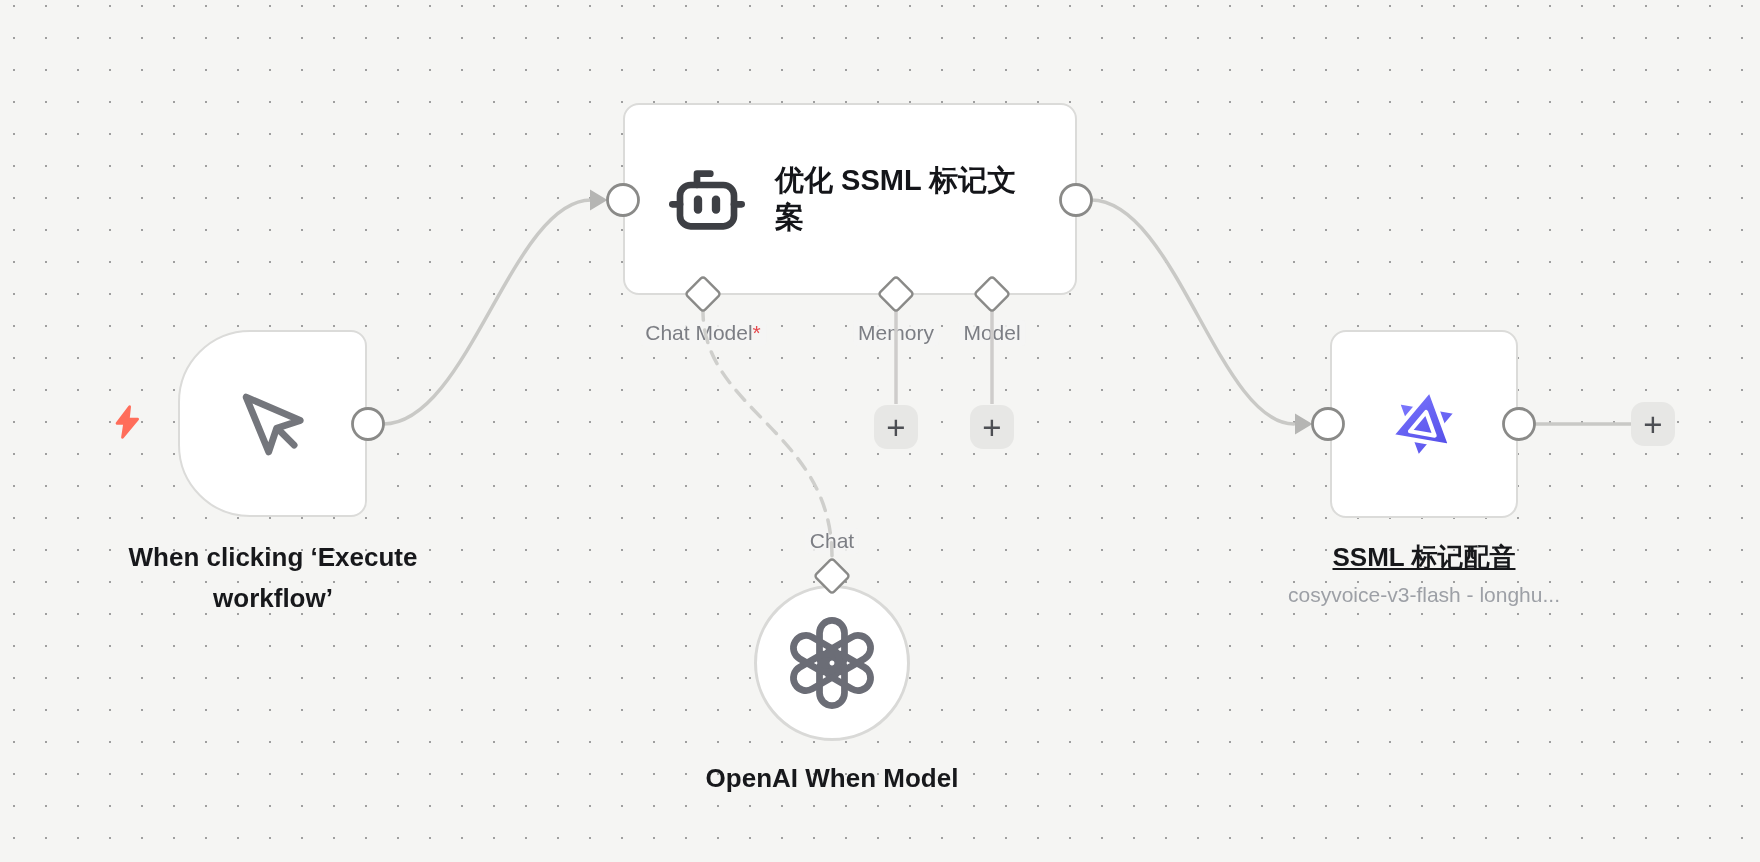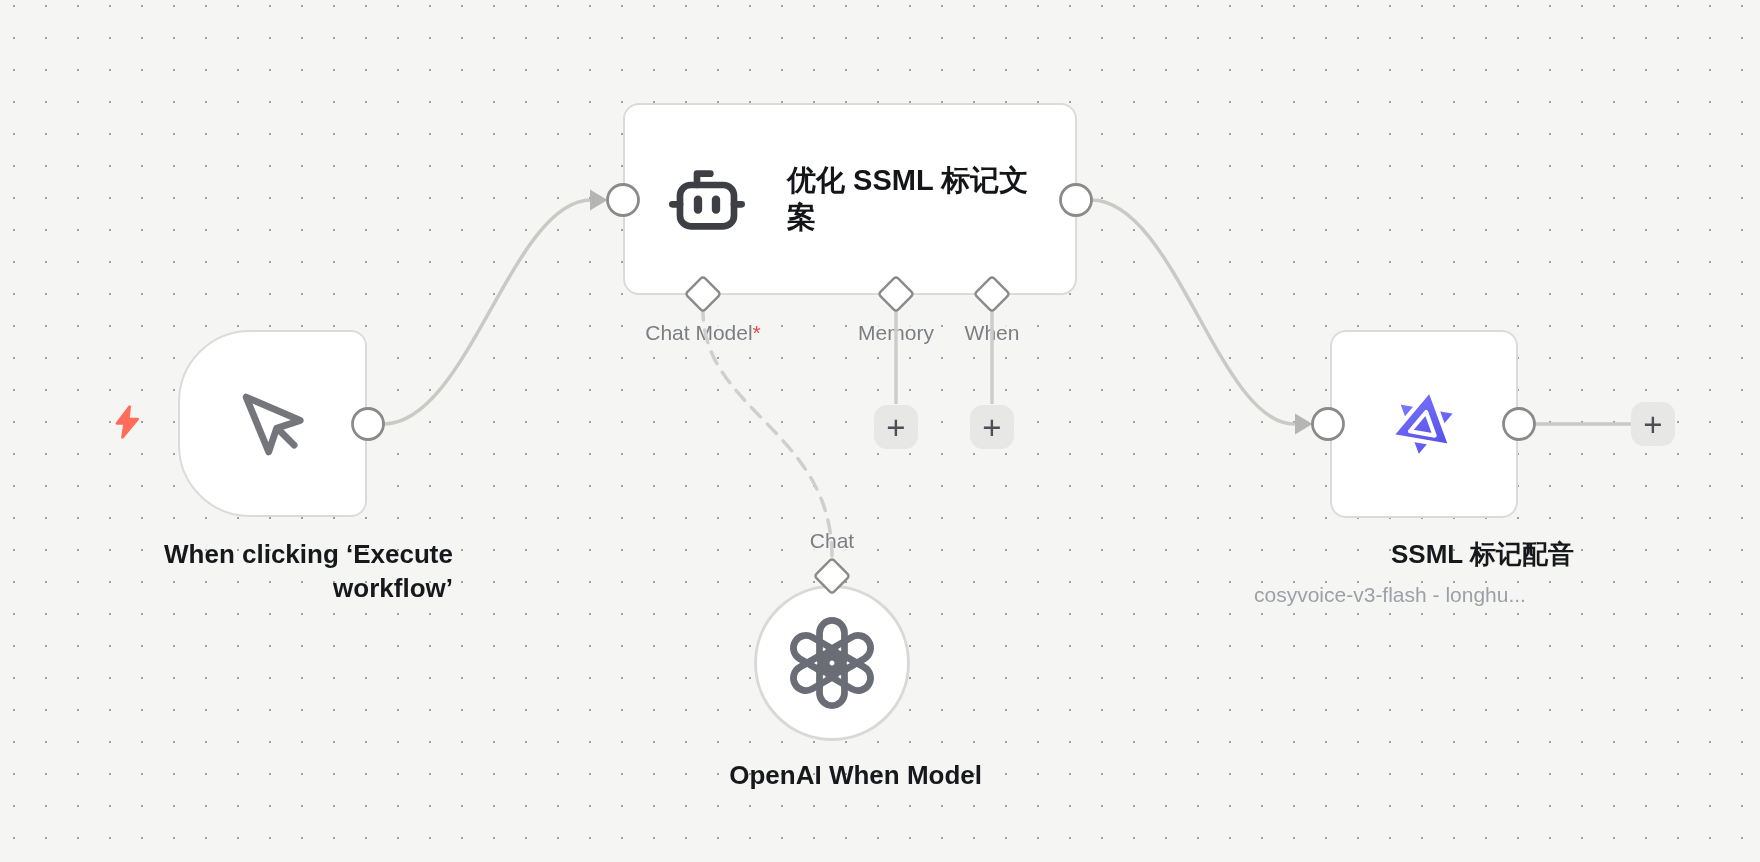--- a/index.html
+++ b/index.html
@@ -23,44 +23,44 @@
     box-sizing:border-box;
   }
   #trigger-node{
     left:178px;top:330px;width:189px;height:187px;
     border-radius:72px 16px 16px 72px;
     display:flex;align-items:center;justify-content:center;
   }
   #agent-node{
     left:623px;top:103px;width:454px;height:192px;
     border-radius:16px;
-    display:flex;align-items:center;gap:40px;
+    display:flex;align-items:center;gap:28px;
     padding-left:42px;
   }
   #tts-node{
     left:1330px;top:330px;width:188px;height:188px;
     border-radius:16px;
     display:flex;align-items:center;justify-content:center;
   }
   #openai-node{
     left:754px;top:585px;width:156px;height:156px;
     border-radius:50%;
     border:3px solid #d9d9d7;
     display:flex;align-items:center;justify-content:center;
   }
   .node-title{
-    color:#17181b;font-weight:600;font-size:26px;line-height:34px;
-    text-align:right;position:absolute;
+    color:#17181b;font-weight:600;font-size:26px;line-height:41px;
+    text-align:center;position:absolute;
   }
   #trigger-label{left:93px;top:537px;width:360px;}
   #openai-label{left:682px;top:758px;width:300px;}
-  #tts-label{left:1274px;top:537px;width:300px;}
+  #tts-label{left:1274px;top:537px;width:300px;text-decoration:underline;}
   #tts-subtitle{
     position:absolute;left:1254px;top:583px;width:340px;
-    color:#9da0a6;font-size:21px;text-align:left;
+    color:#9da0a6;font-size:21px;text-align:center;
     white-space:nowrap;overflow:hidden;
   }
   #agent-title{
     color:#141519;font-weight:600;font-size:29px;line-height:37px;
     width:270px;
   }
   .port-label{
     position:absolute;
     color:#7c7e84;font-size:21px;line-height:24px;
     text-align:center;
@@ -155,21 +155,21 @@
           <rect x="-8.5" y="-29" width="17" height="33" rx="8.5" transform="rotate(240)"></rect>
           <rect x="-8.5" y="-29" width="17" height="33" rx="8.5" transform="rotate(300)"></rect>
         </g>
       </svg>
     </span>
   </div>
   <div class="node-title" id="openai-label">OpenAI When Model</div>
 
   <div class="port-label" id="chat-model-label"><span>Chat Model</span><span class="required">*</span></div>
   <div class="port-label" id="memory-label">Memory</div>
-  <div class="port-label" id="tool-label">When</div>
+  <div class="port-label" id="tool-label">Model</div>
   <div class="port-label" id="model-label">Chat</div>
 
   <button class="plus-btn" id="add-memory-btn">
       <span>+</span>
     </button>
   <button class="plus-btn" id="add-tool-btn">
       <span>+</span>
     </button>
   <button class="plus-btn" id="add-next-btn">
       <span>+</span>

